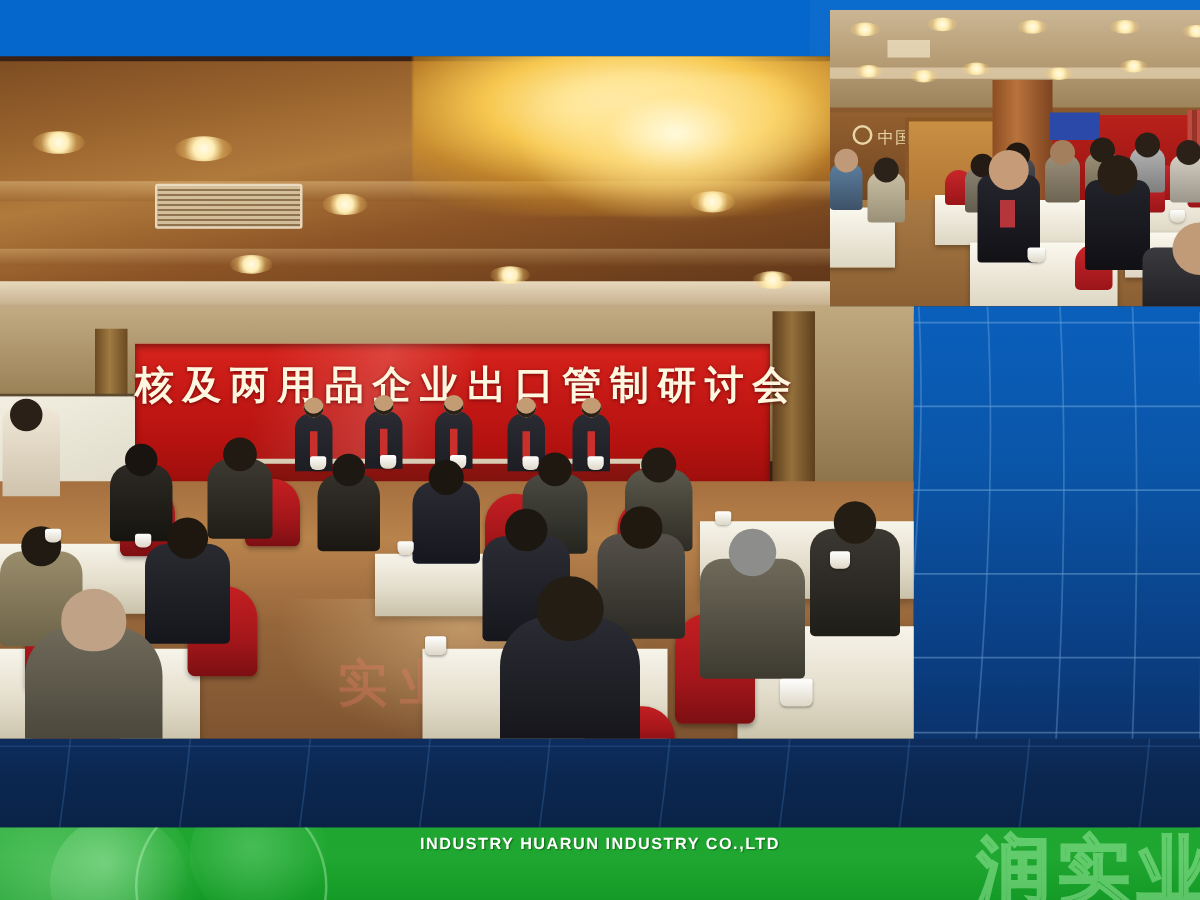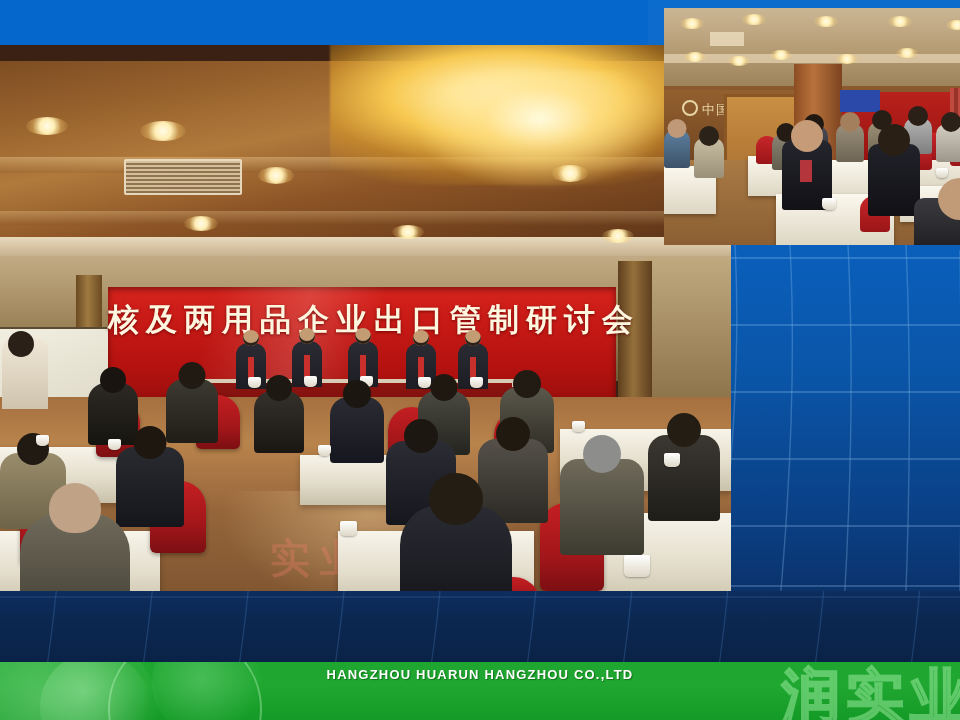--- a/index.html
+++ b/index.html
@@ -27,21 +27,21 @@
   .top-bar{
     position:absolute;left:0;top:0;width:648px;height:45px;
     background:#0566cc;
   }
 
   
   .photo-main{
     position:absolute;left:0;top:45px;width:731px;height:546px;
     overflow:hidden;background:#3a2113;
   }
-  .photo-main .scene{position:absolute;left:0;top:16px;width:846px;height:546px;}
+  .photo-main .scene{position:absolute;left:0;top:4px;width:846px;height:546px;}
 
   
   .ceil{position:absolute;left:0;top:0;width:731px;height:200px;
     background:linear-gradient(170deg,#7d4d22 0%,#96602c 18%,#b07a3c 38%,#8d5526 58%,#6e3f1c 80%,#52301a 100%);}
   .ceil-band{position:absolute;left:0;width:731px;
     background:linear-gradient(180deg,rgba(255,226,170,.45),rgba(120,70,30,.25));}
   .ceil-b1{top:96px;height:16px;opacity:.75;}
   .ceil-b2{top:150px;height:14px;opacity:.6;}
   .ceil-soffit{position:absolute;left:0;top:176px;width:731px;height:26px;
     background:linear-gradient(180deg,#e8d9bd,#c9b391 70%,#8e7450);}
@@ -480,17 +480,17 @@
 
   <div class="footer">
     <div class="f-bub f-b1"></div>
     <div class="f-bub f-b3"></div>
     <div class="f-bub f-b4"></div>
     <div class="f-bub f-b2"></div>
 
     <div class="f-watermark">润实业</div>
 
     <div class="f-main">
-      <div class="f-en">HANGZHOU  HUARUN  HANGZHOU  CO.,LTD</div>
+      <div class="f-en">INDUSTRY  HUARUN  INDUSTRY  CO.,LTD</div>
     </div>
   </div>
 
 </div>
 
 </body></html>

